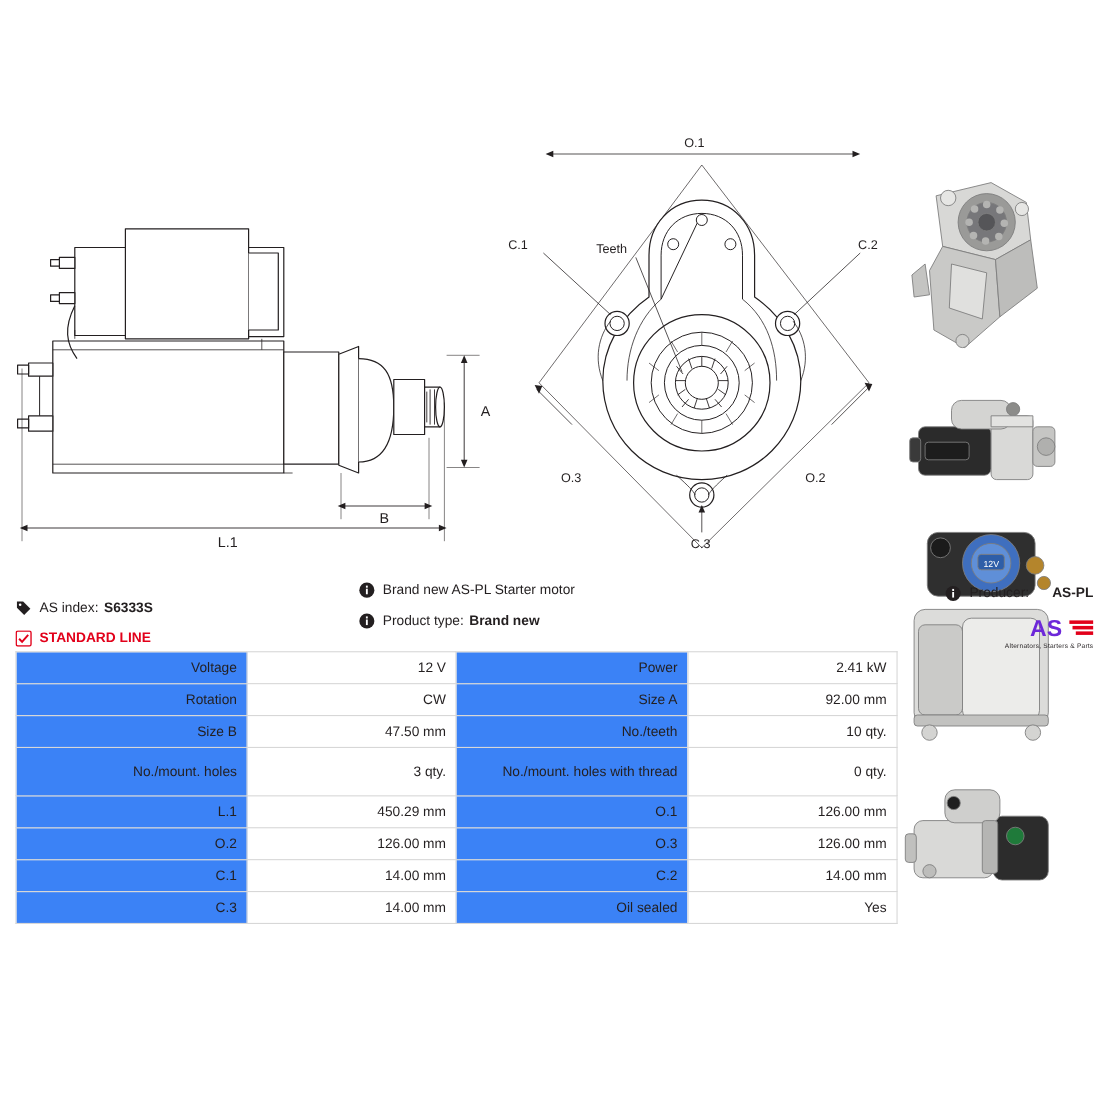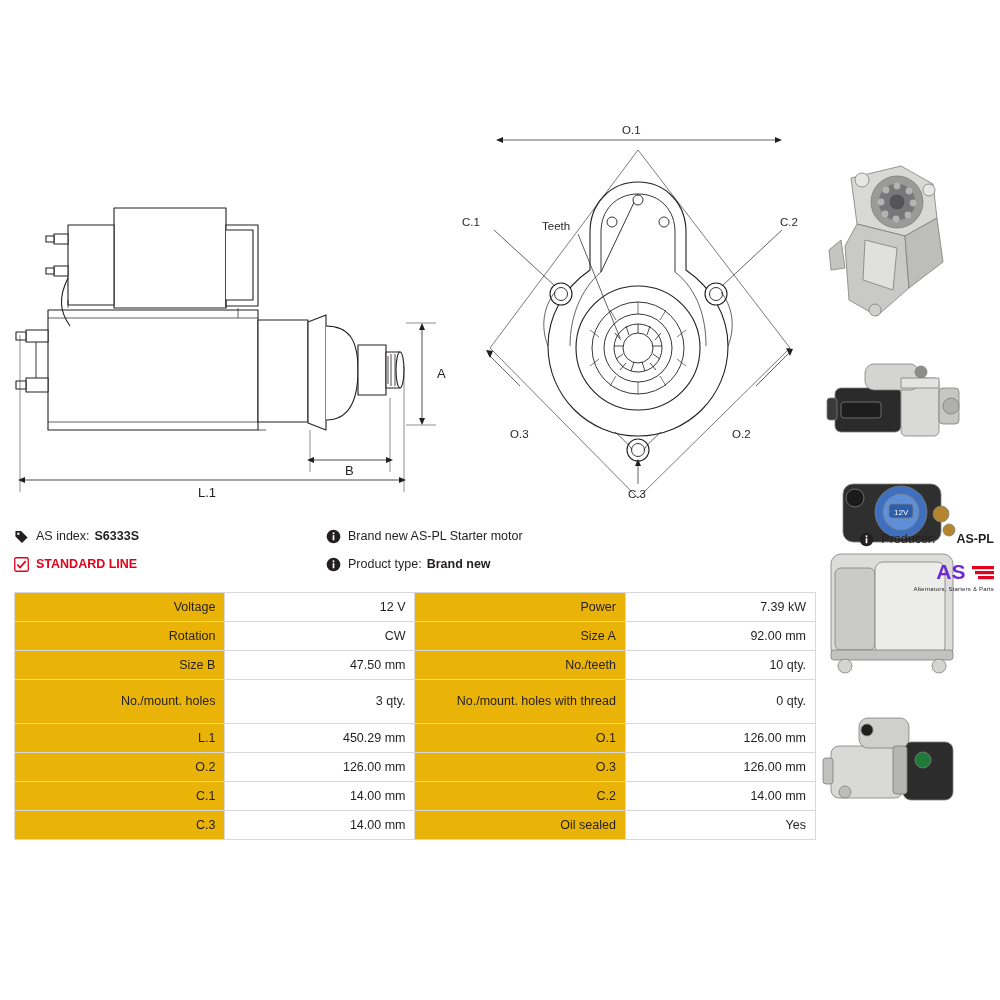--- a/index.html
+++ b/index.html
@@ -39,21 +39,21 @@
     background: #ffffff;
   }
   .photo svg { display: block; }
 
   
   .info {
     position: absolute; left: 14px; top: 528px;
     width: 972px; height: 60px;
   }
   .info-col { position: absolute; }
-  .info-col.c1 { left: 0;   top: 0;  width: 300px; }
+  .info-col.c1 { left: 0;   top: 16px;  width: 300px; }
   .info-col.c2 { left: 312px; top: 0; width: 380px; }
   .info-col.c3 { left: 680px; top: 3px; width: 300px; }
 
   .info-line {
     display: flex;
     align-items: center;
     font-size: 12.5px;
     line-height: 16px;
     margin-bottom: 12px;
     white-space: nowrap;
@@ -103,21 +103,21 @@
     border-collapse: collapse;
     font-size: 12.5px;
   }
   .spec td {
     border: 1px solid #d7d7d7;
     height: 29px;
     padding: 4px 9px;
     vertical-align: middle;
   }
   .spec td.label {
-    background: #eab308;
+    background: #3b82f6;
     text-align: right;
     color: #231f20;
     width: 225px;
   }
   .spec td.value {
     background: #ffffff;
     text-align: right;
     width: 205px;
   }
   .spec tr.tall td { height: 44px; }
@@ -450,21 +450,21 @@
           <td class="label">
             <span class="lbl-wrap">Voltage</span>
           </td>
           <td class="value">
             <span class="lbl-wrap">12 V</span>
           </td>
           <td class="label">
             <span class="lbl-wrap">Power</span>
           </td>
           <td class="value">
-            <span class="lbl-wrap">7.39 kW</span>
+            <span class="lbl-wrap">2.41 kW</span>
           </td>
         </tr>
         <tr>
           <td class="label">
             <span class="lbl-wrap">Rotation</span>
           </td>
           <td class="value">
             <span class="lbl-wrap">CW</span>
           </td>
           <td class="label">

